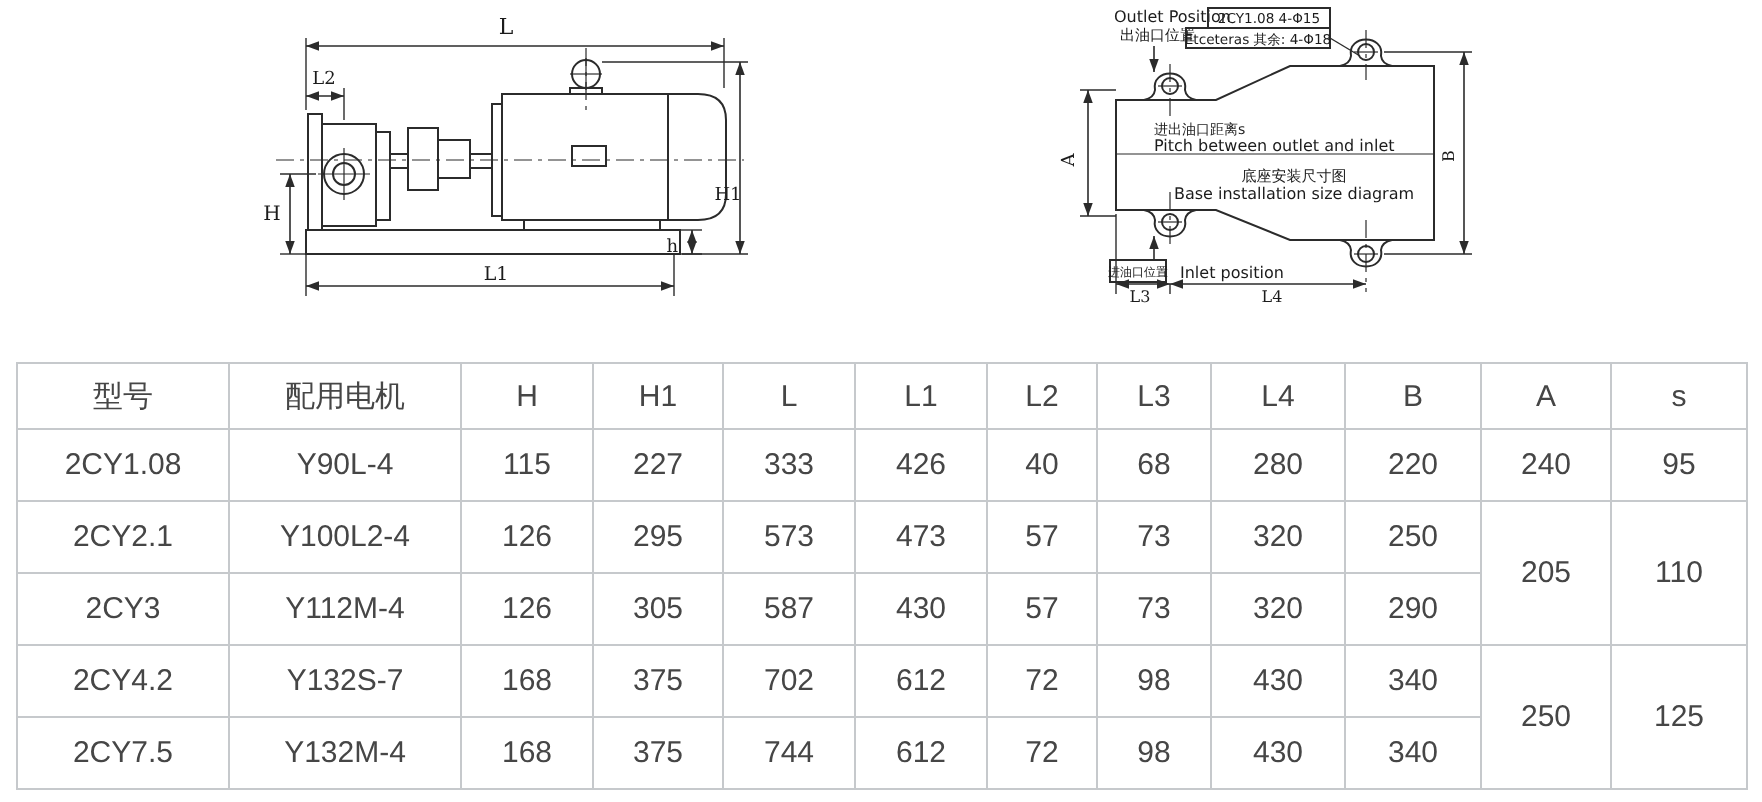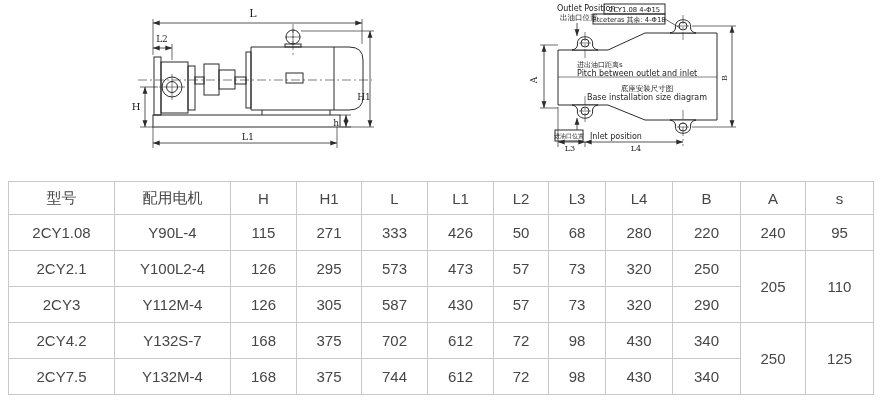--- a/index.html
+++ b/index.html
@@ -215,24 +215,24 @@
           <th>B</th>
           <th>A</th>
           <th>s</th>
         </tr>
     </thead>
     <tbody>
         <tr>
           <td>2CY1.08</td>
           <td>Y90L-4</td>
           <td>115</td>
-          <td>271</td>
+          <td>227</td>
           <td>333</td>
           <td>426</td>
-          <td>50</td>
+          <td>40</td>
           <td>68</td>
           <td>280</td>
           <td>220</td>
           <td>240</td>
           <td>95</td>
         </tr>
         <tr>
           <td>2CY2.1</td>
           <td>Y100L2-4</td>
           <td>126</td>

